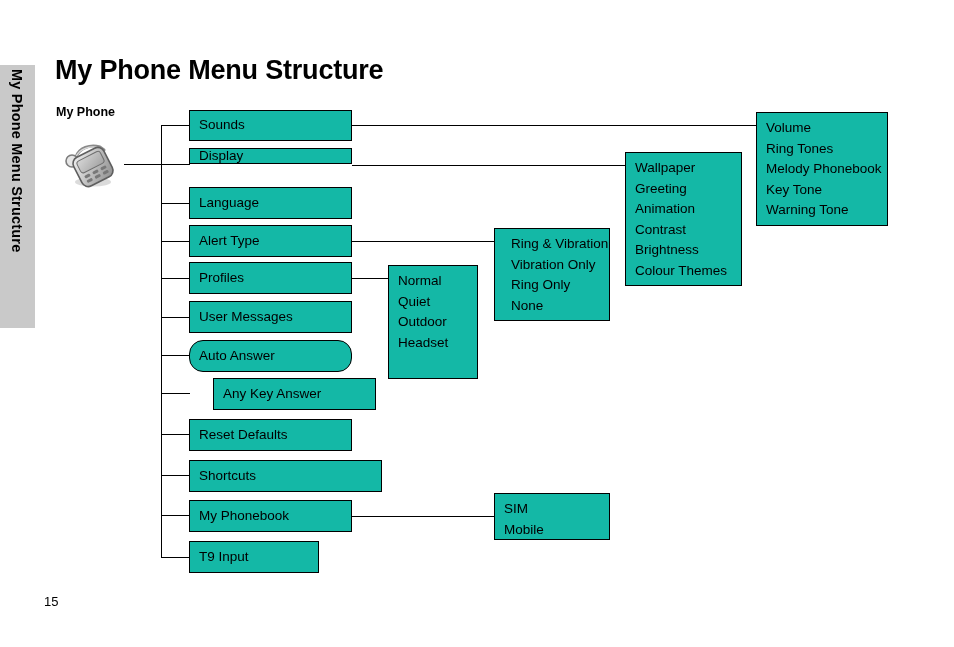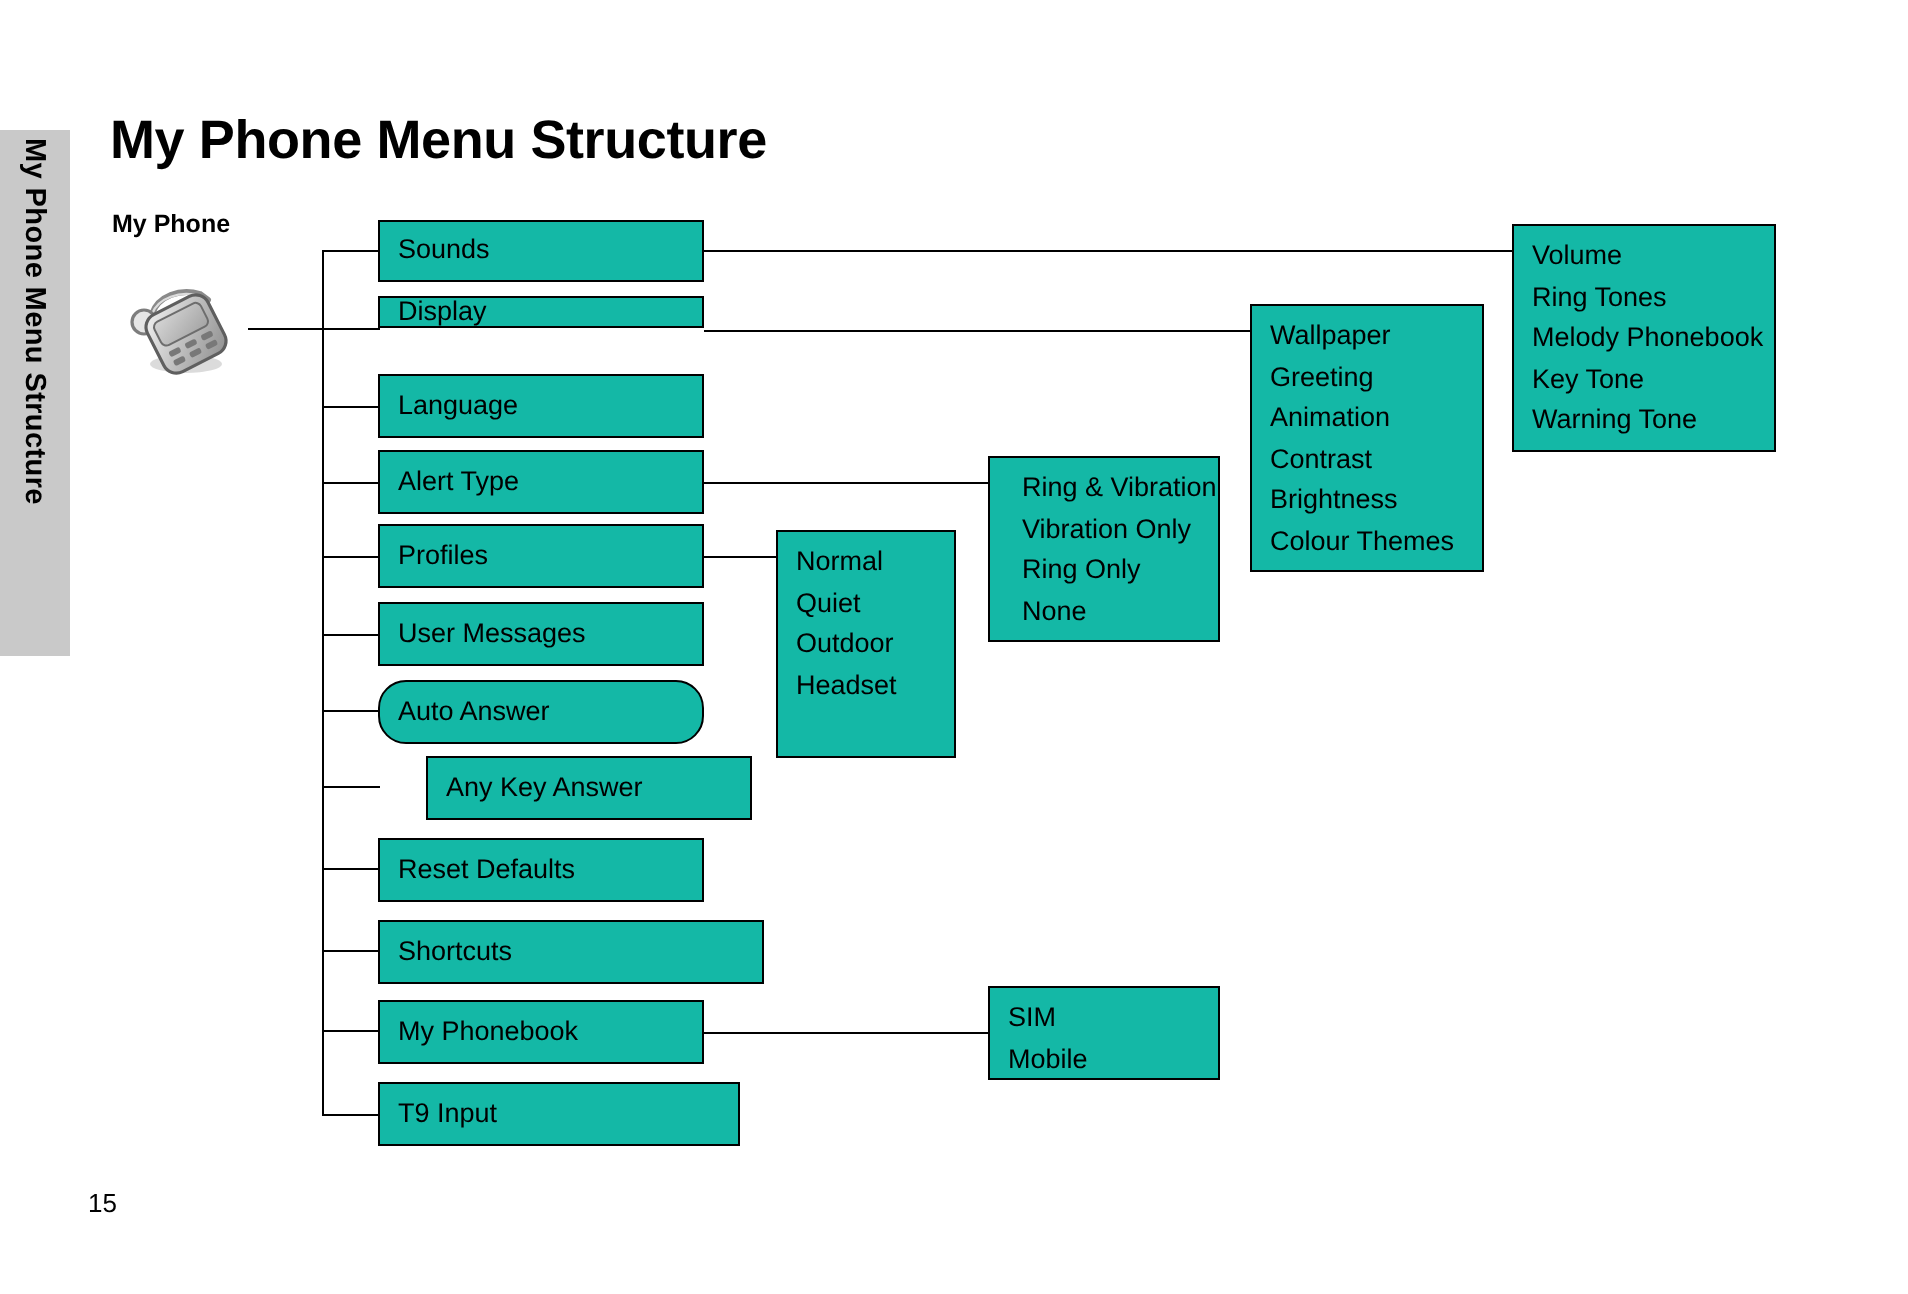--- a/index.html
+++ b/index.html
@@ -224,21 +224,21 @@
 </div>
 
 <div class="node-box single" style="left:189px; top:460px; width:193px; height:32px;">
   <span>Shortcuts</span>
 </div>
 
 <div class="node-box single" style="left:189px; top:500px; width:163px; height:32px;">
   <span>My Phonebook</span>
 </div>
 
-<div class="node-box single" style="left:189px; top:541px; width:181px; height:32px;">
+<div class="node-box single" style="left:189px; top:541px; width:130px; height:32px;">
   <span>T9 Input</span>
 </div>
 
 <div class="node-box thick" style="left:756px; top:112px; width:132px; height:114px;">
   <span class="row">Volume</span>
   <span class="row">Ring Tones</span>
   <span class="row">Melody Phonebook</span>
   <span class="row">Key Tone</span>
   <span class="row">Warning Tone</span>
 </div>

